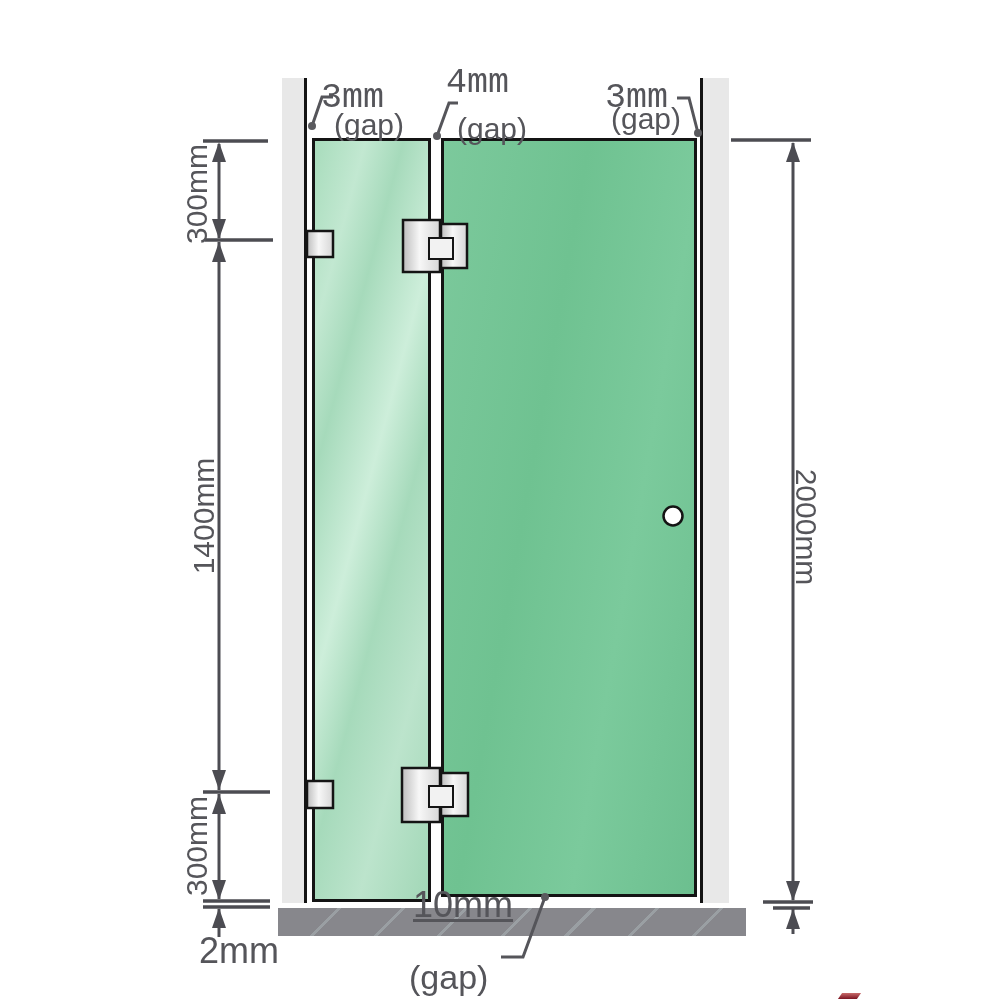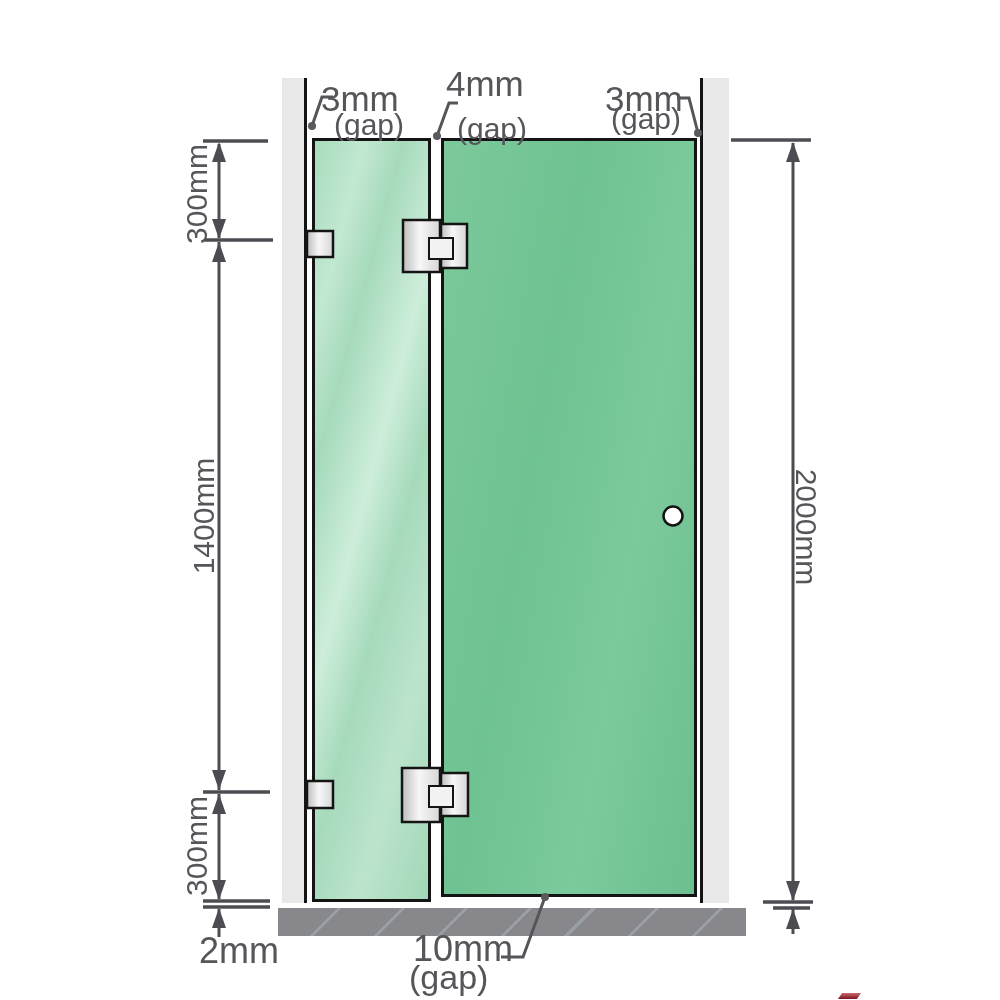--- a/index.html
+++ b/index.html
@@ -31,21 +31,21 @@
   
   .floor{
     left:278px;top:908px;width:468px;height:28px;
     background:repeating-linear-gradient(135deg,#87878c 0px,#87878c 42px,#9a9fa3 42px,#9a9fa3 45px);
   }
   
   .dim{color:#55555a;white-space:nowrap;}
   .rot{width:140px;height:30px;text-align:center;font-size:30px;line-height:30px;}
   .rot-ccw{transform:rotate(-90deg);}
   .rot-cw{transform:rotate(90deg);}
-  .gaplabel{font-size:35px;line-height:1;}
+  .gaplabel{font-size:35px;line-height:1;font-family:Liberation Mono, monospace;}
   .gapcaption{font-size:30px;line-height:1;}
   .bottomlabel{font-size:36px;line-height:1;}
   .bottomcaption{font-size:34px;line-height:1;}
   
   .watermark{
     left:840px;top:993px;width:19px;height:6px;
     background:linear-gradient(#c96b6b,#7b1422);transform:skewX(-35deg);
   }
   svg{position:absolute;left:0;top:0;pointer-events:none;}
 </style>
@@ -145,18 +145,18 @@
   <div class="abs dim gaplabel" style="left:605px;top:81px;">3mm</div>
   <div class="abs dim gapcaption" style="left:611px;top:104px;">(gap)</div>
 
   <div class="abs dim rot rot-ccw" style="left:127px;top:179px;">300mm</div>
   <div class="abs dim rot rot-ccw" style="left:134px;top:501px;">1400mm</div>
   <div class="abs dim rot rot-ccw" style="left:127px;top:831px;">300mm</div>
 
   <div class="abs dim rot rot-cw" style="left:736px;top:512px;">2000mm</div>
 
   <div class="abs dim bottomlabel" style="left:199px;top:933px;">2mm</div>
-  <div class="abs dim bottomlabel" style="left:413px;top:931px;">10mm</div>
+  <div class="abs dim bottomlabel" style="left:413px;top:887px;text-decoration:underline;">10mm</div>
   <div class="abs dim bottomcaption" style="left:409px;top:960px;">(gap)</div>
 
   <div class="abs watermark"></div>
 
 </div>
 
 </body></html>

